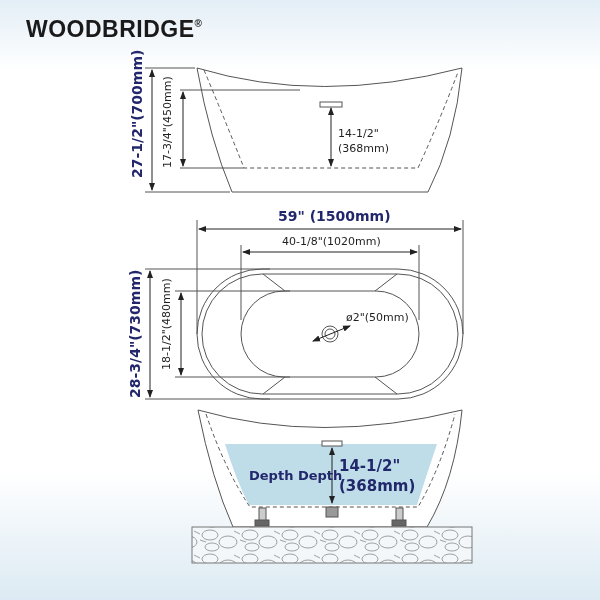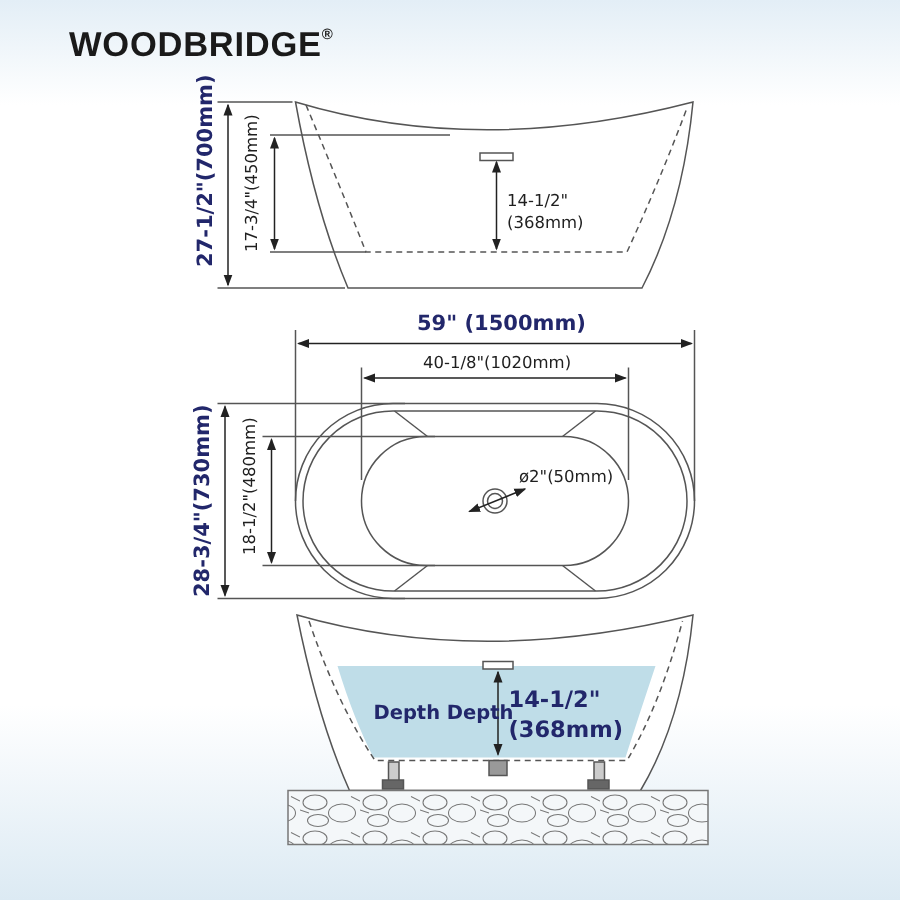--- a/index.html
+++ b/index.html
@@ -1,18 +1,18 @@
 <!DOCTYPE html>
 <html><head>
 <meta charset="utf-8">
 <style>
   html,body{margin:0;padding:0;}
   body{width:600px;height:600px;position:relative;overflow:hidden;font-family:"Liberation Sans",sans-serif;
     background:linear-gradient(180deg,#e3eef6 0px,#ffffff 70px,#ffffff 470px,#dceaf3 600px);}
-  .brand{position:absolute;left:26px;top:16px;font-size:23px;font-weight:bold;color:#1a1a1a;letter-spacing:0.5px;font-family:"Liberation Sans",sans-serif;margin-left:20px;}
+  .brand{position:absolute;left:26px;top:16px;font-size:23px;font-weight:bold;color:#1a1a1a;letter-spacing:0.5px;font-family:"Liberation Sans",sans-serif;}
   .brand sup{font-size:10px;vertical-align:top;position:relative;top:2px;}
   svg{position:absolute;left:0;top:0;}
   .lbl{position:absolute;font-family:"DejaVu Sans",sans-serif;color:#1f1f1f;white-space:nowrap;}
   .big{color:#22276b;font-weight:bold;}
   .rot{transform:rotate(-90deg);transform-origin:left top;}
 </style>
 </head>
 <body>
 
 <div class="brand"><span>WOODBRIDGE</span><sup>®</sup></div>

